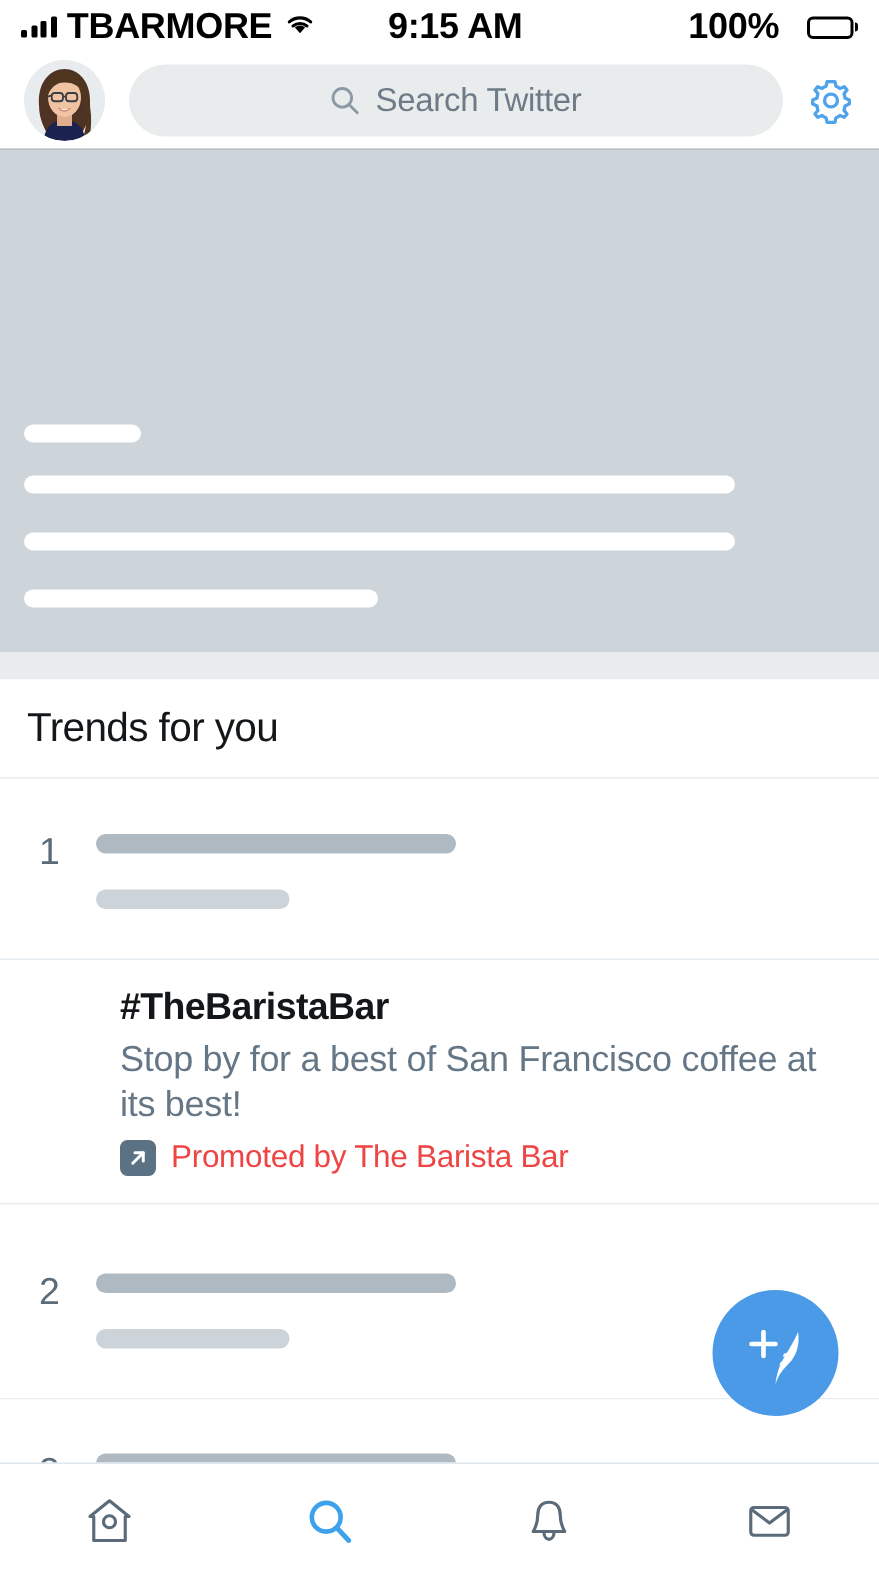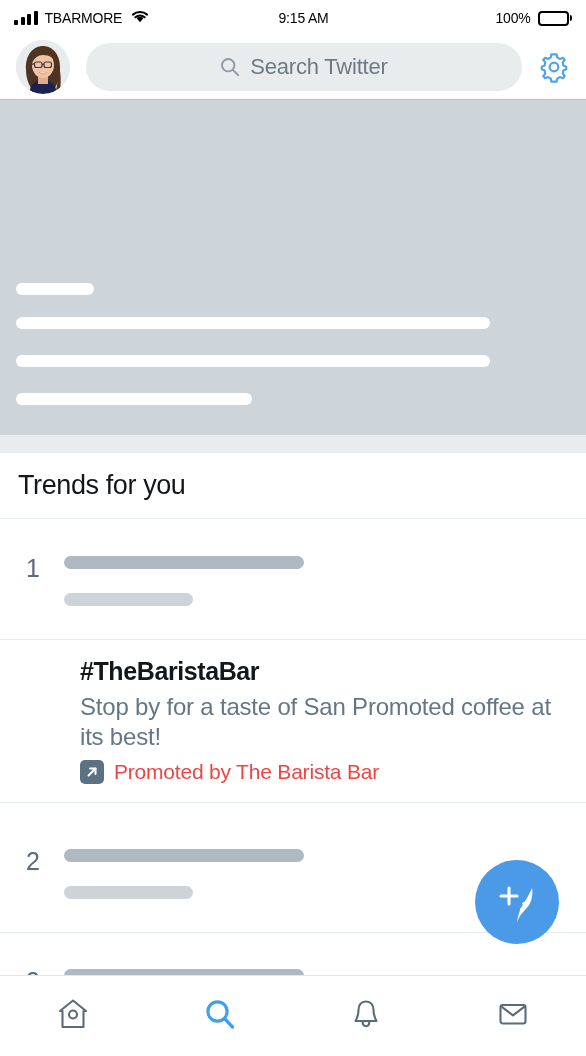--- a/index.html
+++ b/index.html
@@ -12,22 +12,22 @@
   #app { position:relative; width:586px; height:1056px; background:#fff; }
 
   
   .statusbar {
     position:absolute; top:0; left:0; width:586px; height:36px;
     display:flex; align-items:center; color:#000;
   }
   .sb-left { position:absolute; left:14px; top:0; height:36px; display:flex; align-items:center; gap:7px; }
   .sb-center { position:absolute; left:0; width:586px; top:0; height:36px;
                display:flex; align-items:center; justify-content:center;padding-left:21px; }
-  .sb-right { position:absolute; right:14px; top:0; height:36px; display:flex; align-items:center; gap:7px; }
-  .sb-text { font-size:14px; font-weight:400; letter-spacing:-0.2px; color:#000; }
+  .sb-right { position:absolute; right:14px; top:0; height:36px; display:flex; align-items:center; gap:18px; }
+  .sb-text { font-size:24px; font-weight:700; letter-spacing:-0.2px; color:#000; }
   .signal { display:flex; align-items:flex-end; gap:2.5px; height:14px; }
   .signal i { display:block; width:4px; background:#000; border-radius:1px; }
   .signal i:nth-child(1){ height:5px; }
   .signal i:nth-child(2){ height:8px; }
   .signal i:nth-child(3){ height:11px; }
   .signal i:nth-child(4){ height:14px; }
   .battery { display:flex; align-items:center; }
   .battery .shell { width:31px; height:15px; border:2px solid #000; border-radius:4px; padding:1.5px; }
   .battery .fill { height:100%; background:#000; border-radius:1.5px; }
   .battery .nub { width:2px; height:6px; background:#000; border-radius:0 2px 2px 0; margin-left:1.5px; }
@@ -215,21 +215,21 @@
   <div class="section-title">Trends for you</div>
 
   <div class="trend" style="top:520px;height:120px;">
     <span class="num" style="top:34px;">1</span>
     <span class="sk sk-dark" style="left:64px;top:36px;width:240px;height:13px;"></span>
     <span class="sk sk-light" style="left:64px;top:73px;width:129px;height:13px;"></span>
   </div>
 
   <div class="promoted" style="top:640px;">
     <div class="ptitle">#TheBaristaBar</div>
-    <div class="pbody">Stop by for a taste of San Promoted coffee at its best!</div>
+    <div class="pbody">Stop by for a best of San Francisco coffee at its best!</div>
     <div class="pfoot">
       <span class="pbadge">
         <svg viewBox="0 0 24 24" width="24" height="24">
           <path d="M8.5 15.5 L15.5 8.5" stroke="#fff" stroke-width="2" stroke-linecap="round"></path>
           <path d="M10 8.5 L15.5 8.5 L15.5 14" stroke="#fff" stroke-width="2" fill="none" stroke-linecap="round" stroke-linejoin="round"></path>
         </svg>
       </span>
       <span class="plabel">Promoted by The Barista Bar</span>
     </div>
   </div>

